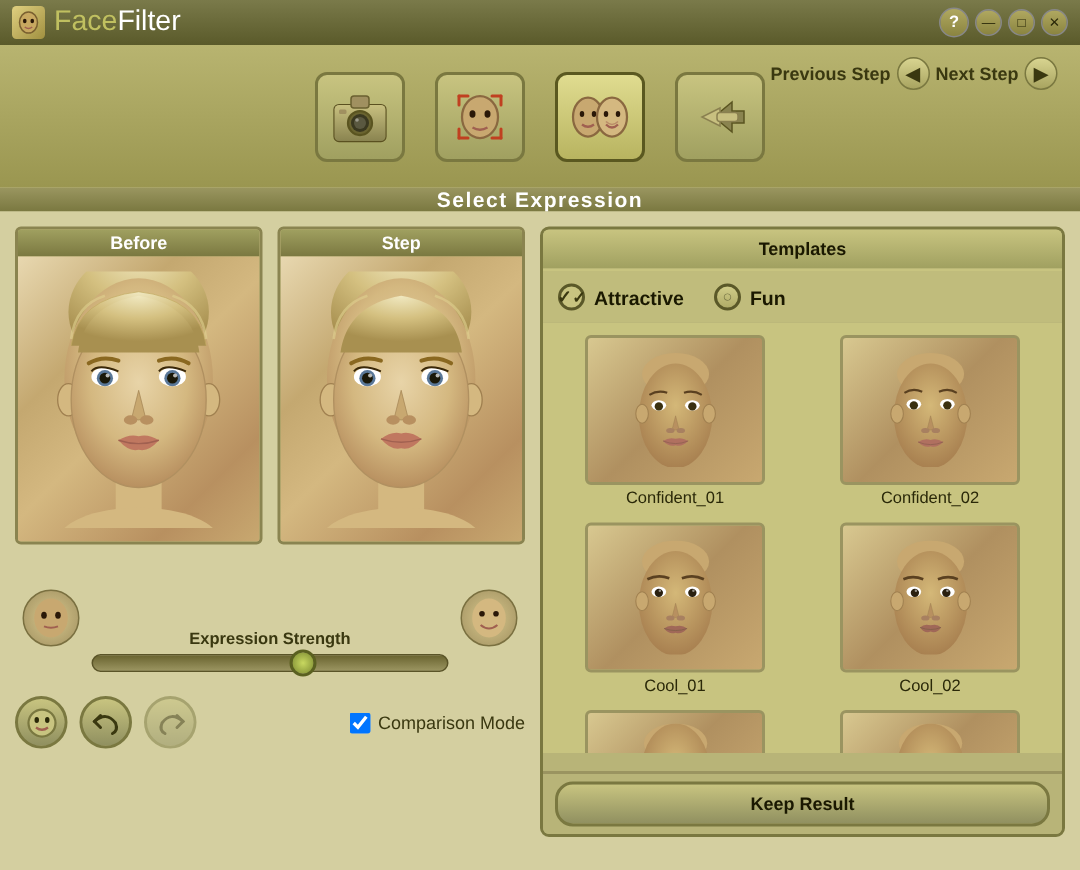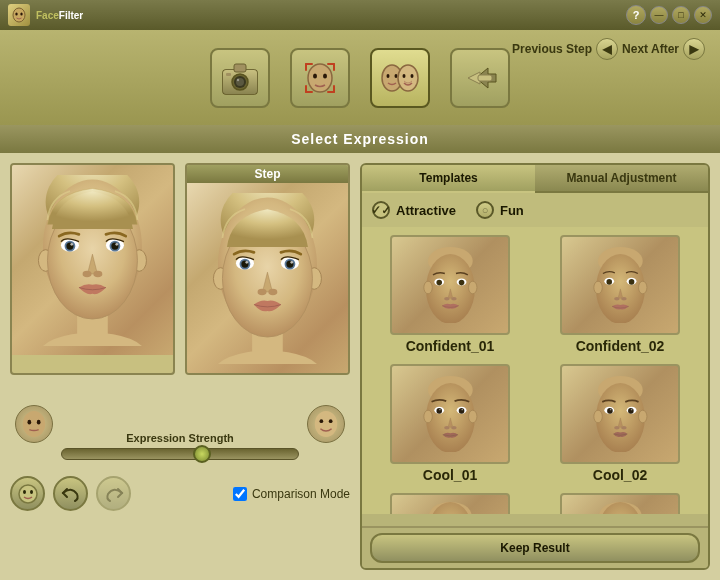--- a/index.html
+++ b/index.html
@@ -78,21 +78,21 @@
       border: 1px solid #7a7840;
       border-radius: 50%;
       display: flex; align-items: center; justify-content: center;
       font-size: 12px;
       color: #3a3810;
     }
 
     
     #section-title {
       background: linear-gradient(to bottom, #9a9660, #7a7840);
-      height: 28px;
+      height: 16px;
       display: flex;
       align-items: center;
       justify-content: center;
       color: white;
       font-size: 14px;
       font-weight: bold;
       letter-spacing: 1px;
     }
 
     
@@ -333,24 +333,24 @@
       border: 2px solid #9a9460;
       border-radius: 4px;
       display: flex; align-items: center; justify-content: center;
       overflow: hidden;
       position: relative;
     }
     .face-thumb svg {
       width: 80%; height: 80%;
     }
     .face-name {
-      font-size: 14px;
+      font-size: 11px;
       color: #2a2808;
       margin-top: 3px;
-      font-weight: bold;
+      font-weight: normal;
     }
 
     
     #panel-bottom {
       display: flex;
       align-items: center;
       padding: 5px 8px;
       background: #b8b478;
       border-top: 2px solid #9a9460;
       gap: 8px;
@@ -392,21 +392,21 @@
 
 <div id="title-bar">
   <div style="width:22px;height:22px;background:linear-gradient(135deg,#e0d080,#a09040);border-radius:3px;display:flex;align-items:center;justify-content:center;">
     <svg width="16" height="16" viewBox="0 0 16 16">
       <ellipse cx="8" cy="8" rx="6" ry="7" fill="#c8a860" stroke="#7a6030" stroke-width="1"></ellipse>
       <ellipse cx="5.5" cy="7" rx="1.2" ry="1.5" fill="#2a1808"></ellipse>
       <ellipse cx="10.5" cy="7" rx="1.2" ry="1.5" fill="#2a1808"></ellipse>
       <path d="M5.5 11 Q8 13 10.5 11" stroke="#a06050" stroke-width="1" fill="none"></path>
     </svg>
   </div>
-  <span style="color:white;font-size:10px;font-weight:bold;">
+  <span style="color:white;font-size:19px;font-weight:normal;">
     <span style="color:#c0c060;">Face</span><span style="color:white;">Filter</span>
   </span>
   <div style="margin-left:auto;display:flex;gap:4px;align-items:center;">
     <div style="width:20px;height:20px;border-radius:50%;background:linear-gradient(to bottom,#b0a860,#8a8440);border:1px solid #888;display:flex;align-items:center;justify-content:center;color:white;font-size:11px;font-weight:bold;cursor:pointer;">?</div>
     <div style="width:18px;height:18px;border-radius:50%;background:linear-gradient(to bottom,#b0a860,#8a8440);border:1px solid #888;display:flex;align-items:center;justify-content:center;color:#2a2808;font-size:9px;cursor:pointer;">—</div>
     <div style="width:18px;height:18px;border-radius:50%;background:linear-gradient(to bottom,#b0a860,#8a8440);border:1px solid #888;display:flex;align-items:center;justify-content:center;color:#2a2808;font-size:9px;cursor:pointer;">□</div>
     <div style="width:18px;height:18px;border-radius:50%;background:linear-gradient(to bottom,#b0a860,#8a8440);border:1px solid #888;display:flex;align-items:center;justify-content:center;color:#2a2808;font-size:9px;cursor:pointer;">✕</div>
   </div>
 </div>
 
@@ -473,36 +473,37 @@
       </svg>
     </div>
   </div>
 
   <div id="step-nav">
     <button class="step-btn">
       <span>Previous Step</span>
       <div class="step-arrow">◀</div>
     </button>
     <button class="step-btn">
-      <span>Next After</span>
+      <span>Next Step</span>
       <div class="step-arrow">▶</div>
     </button>
   </div>
 </div>
 
 <div id="section-title">
   <span>Select Expression</span>
 </div>
 
 <div id="main-content">
 
   <div id="left-panel">
     <div id="before-after">
 
       <div class="face-panel">
+        <div class="face-panel-header">Before</div>
         <div class="face-panel-img">
           <svg viewBox="0 0 130 190" class="face-svg">
             <defs>
               <radialGradient id="skin-grad-b" cx="50%" cy="40%" r="60%">
                 <stop offset="0%" stop-color="#e8d4a8"></stop>
                 <stop offset="60%" stop-color="#d4b880"></stop>
                 <stop offset="100%" stop-color="#b89060"></stop>
               </radialGradient>
               <radialGradient id="hair-grad-b" cx="50%" cy="0%" r="80%">
                 <stop offset="0%" stop-color="#f0e8c0"></stop>
@@ -650,21 +651,20 @@
         <input type="checkbox" id="comp-cb" checked="" style="">
         <label for="comp-cb">Comparison Mode</label>
       </div>
     </div>
   </div>
 
   <div id="right-panel">
 
     <div id="tabs">
       <div class="tab active">Templates</div>
-      <div class="tab">Manual Adjustment</div>
     </div>
 
     <div id="category-row">
       <div class="category-item">
         <div class="radio-btn checked">
           <span style="color:#3a3810;font-size:12px;font-weight:bold;">✓</span>
         </div>
         <span class="category-label">Attractive</span>
       </div>
       <div class="category-item">

